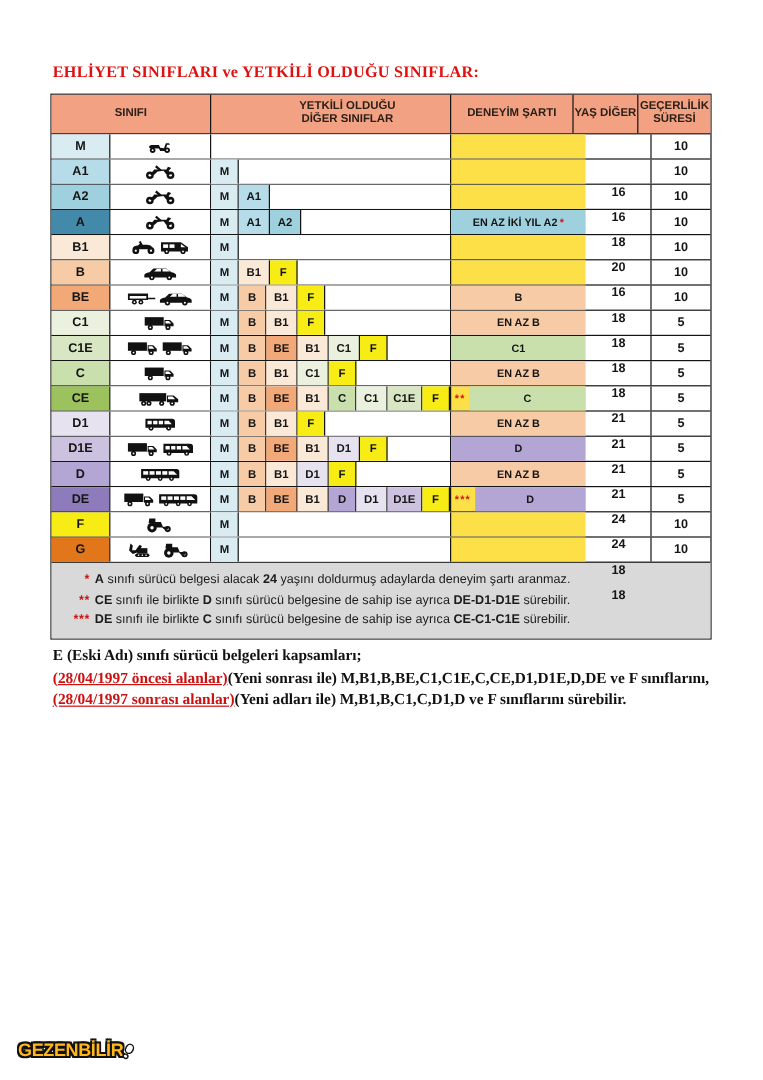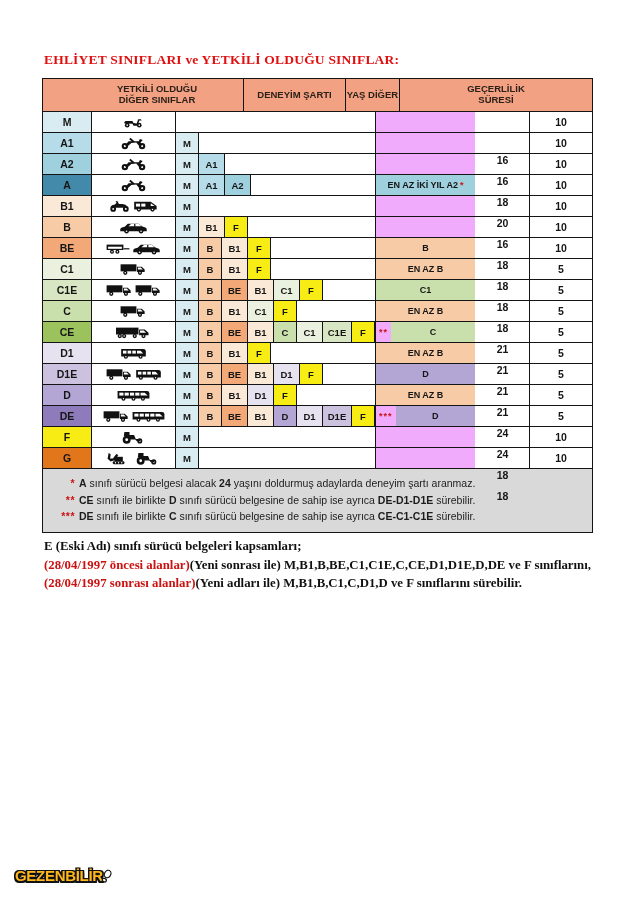--- a/index.html
+++ b/index.html
@@ -17,55 +17,56 @@
   .th-deneyim{width:102px;}
   .th-yas{width:54px;}
   .th-sure{width:60px;flex:1;}
 
   .trow{display:flex;height:21px;border-top:1px solid #141414;align-items:stretch;}
   .c-cls{width:48px;display:flex;align-items:center;justify-content:center;font-weight:bold;font-size:10.5px;}
   .c-icon{width:84px;border-left:1px solid #141414;display:flex;align-items:center;justify-content:center;gap:2px;background:#fff;overflow:hidden;}
   .c-auth{width:200px;border-left:1px solid #141414;display:flex;align-items:stretch;background:#fff;}
   .mini{display:flex;align-items:center;justify-content:center;font-weight:bold;font-size:9.5px;border-right:1px solid #141414;}
   .w1{width:23px;}.w2{width:26px;}.w3{width:29px;}
-  .c-den{width:100px;border-left:1px solid #141414;display:flex;align-items:stretch;font-weight:bold;background:#f0abfc;}
+  .c-den{width:113px;border-left:1px solid #141414;display:flex;align-items:stretch;font-weight:bold;background:#fde047;}
   .den-note{display:flex;align-items:center;justify-content:center;color:var(--link-red,#cc1111);font-size:9px;padding:0 3px;letter-spacing:1px;}
   .den-box{flex:1;display:flex;align-items:center;justify-content:center;font-size:9px;gap:2px;white-space:nowrap;}
   .den-star{color:var(--link-red,#cc1111);font-size:9px;}
   .c-yas{width:54px;border-left:1px solid #141414;display:flex;align-items:center;justify-content:center;font-weight:bold;font-size:10.5px;margin-top:48px;}
   .c-sure{flex:1;border-left:1px solid #141414;display:flex;align-items:center;justify-content:center;font-weight:bold;font-size:10.5px;}
 
   .notes{border-top:1px solid #141414;background:var(--note-bg,#D9D9D9);padding:6px 8px 7px 6px;}
   .note-line{font-size:10.5px;line-height:16.5px;color:#1c1c1c;white-space:nowrap;}
   .note-mark{display:inline-block;width:26px;text-align:right;margin-right:4px;color:var(--link-red,#cc1111);font-weight:bold;letter-spacing:.5px;}
   .nb{font-weight:bold;}
 
   .below{position:absolute;left:44px;top:537px;width:560px;font-family:"Liberation Serif",serif;font-size:12.8px;font-weight:bold;color:#111;line-height:18.5px;}
   .below-line{white-space:nowrap;}
-  .red-link{color:var(--link-red,#cc1111);cursor:pointer;}
+  .red-link{color:var(--link-red,#cc1111);text-decoration:underline;cursor:pointer;}
 
   .vicon{display:inline-flex;align-items:center;}
   .vicon svg{display:block;}
   .vicon path,.vicon rect,.vicon circle,.vicon ellipse{fill:#111;}
   .vicon .lt{fill:#fff;}
 
   .logo{position:absolute;left:15px;top:863px;display:flex;align-items:center;}
   .logo-text{font-weight:bold;font-size:15px;letter-spacing:-0.3px;color:#FFB71B;
     text-shadow:-1.5px -1.5px 0 #111,1.5px -1.5px 0 #111,-1.5px 1.5px 0 #111,1.5px 1.5px 0 #111,0 1.5px 0 #111,1.5px 0 0 #111,0 -1.5px 0 #111,-1.5px 0 0 #111;}
   .logo-footprint{margin-left:-2px;margin-top:6px;transform:rotate(28deg);display:inline-block;}
 </style>
 </head>
 <body>
 
 <div class="page">
 
   <div class="title">EHLİYET SINIFLARI ve YETKİLİ OLDUĞU SINIFLAR:</div>
 
   <div class="lic-table">
     <div class="thead">
+      <div class="th th-sinifi">SINIFI</div>
       <div class="th th-yetkili">YETKİLİ OLDUĞU
 DİĞER SINIFLAR</div>
       <div class="th th-deneyim">DENEYİM ŞARTI</div>
       <div class="th th-yas">YAŞ DİĞER</div>
       <div class="th th-sure">GEÇERLİLİK
 SÜRESİ</div>
     </div>
     <div id="tbody">
         <div class="trow">
           <div class="c-cls" style="background: rgb(217, 236, 242);">M</div>

